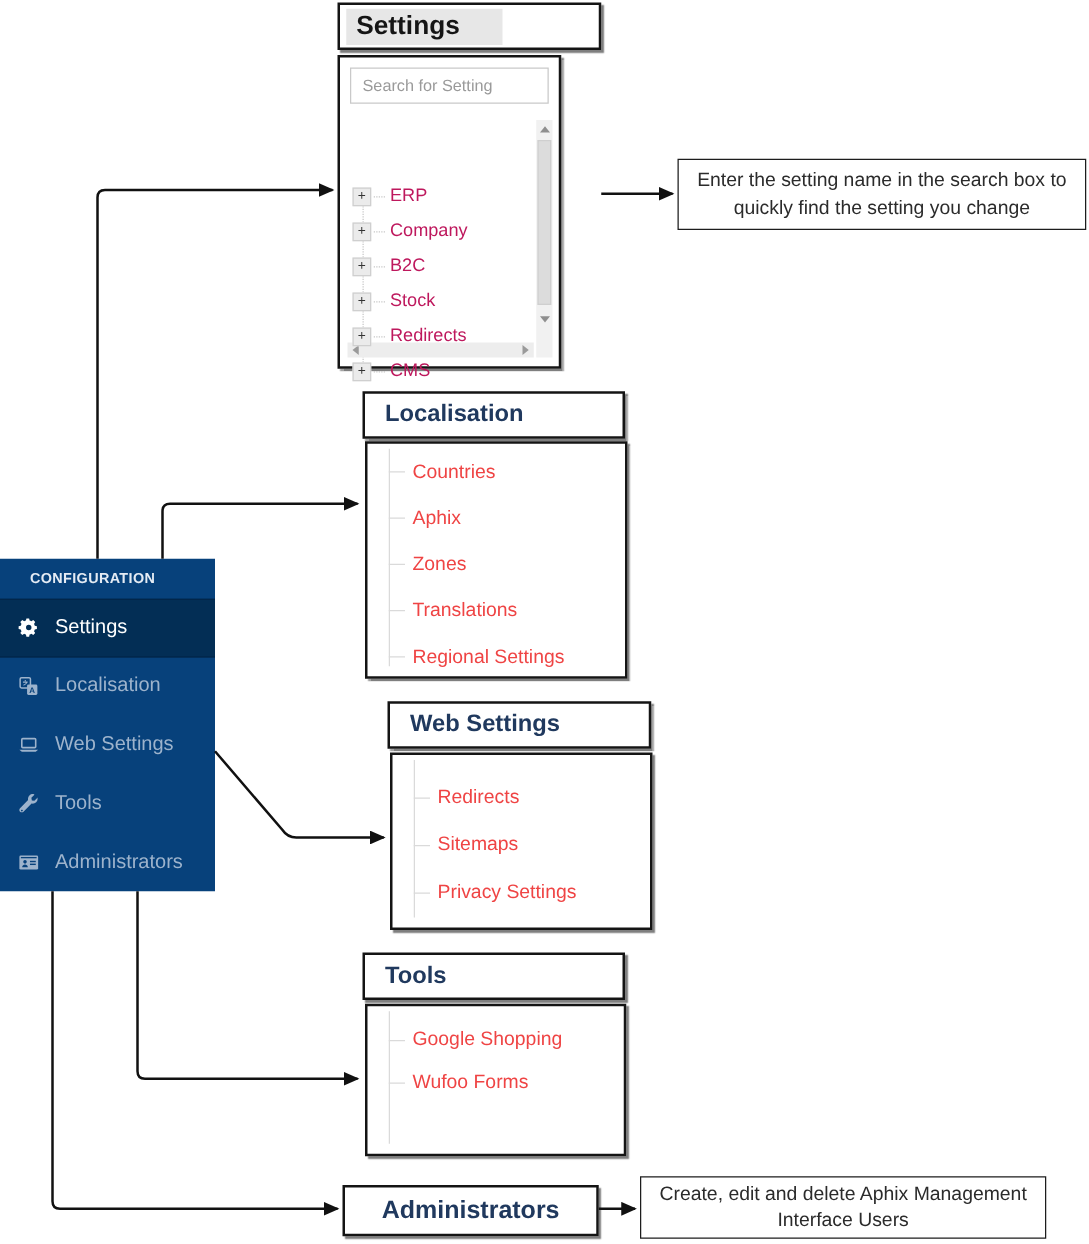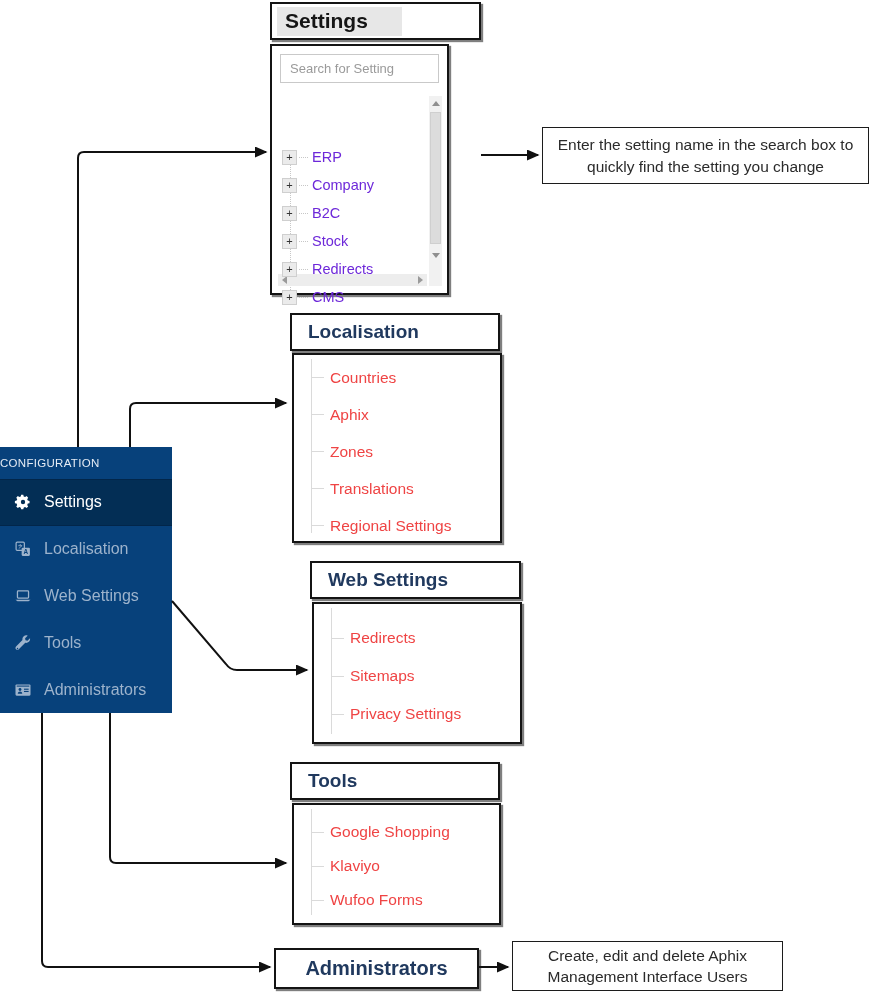--- a/index.html
+++ b/index.html
@@ -2,22 +2,22 @@
 <html><head>
 <meta charset="utf-8">
 <style>
   html,body{margin:0;padding:0;background:#fff;}
   *{box-sizing:border-box;}
   body{font-family:"Liberation Sans","DejaVu Sans",sans-serif;}
   #stage{position:relative;width:871px;height:995px;background:#fff;overflow:hidden;}
 
   
   .sidebar{position:absolute;left:0;top:447px;width:172px;height:266px;background:#07417b;z-index:2;}
-  .sidebar-header{height:32px;display:flex;align-items:center;padding-left:0;
-    color:#e4ebf4;font-size:11.5px;font-weight:normal;letter-spacing:.3px;}
+  .sidebar-header{height:32px;display:flex;align-items:center;padding-left:24px;
+    color:#e4ebf4;font-size:11.5px;font-weight:bold;letter-spacing:.3px;}
   .side-item{height:46.8px;display:flex;align-items:center;padding-left:12px;
     color:#9db3cc;font-size:16px;cursor:pointer;}
   .side-item .ic{width:21px;height:19px;margin-right:11px;display:flex;align-items:center;justify-content:center;color:inherit;}
   .side-item.selected{background:#032e55;color:#ffffff;border-top:1px solid #02264a;border-bottom:1px solid #02264a;}
   .ic svg{display:block;}
 
   
   .titlebox{position:absolute;background:#fff;border:2px solid #141414;
     box-shadow:2px 2px 1px rgba(95,95,95,.8);display:flex;align-items:center;z-index:1;}
   .titlebox .t{font-weight:bold;color:#20395e;font-size:19px;padding-left:16px;}
@@ -34,21 +34,21 @@
   .search-box input{border:none;outline:none;width:100%;font-size:13px;padding:0 9px;
     font-family:"Liberation Sans",sans-serif;color:#444;background:transparent;}
   .search-box input::placeholder{color:#9a9a9a;}
   .stree{position:absolute;left:8px;top:83px;right:24px;padding-top:14px;}
   .stree::before{content:"";position:absolute;left:9.5px;top:21px;height:140px;border-left:1px dotted #c7c7c7;}
   .stree-row{height:28px;display:flex;align-items:center;position:relative;}
   .plus-btn{width:15px;height:15px;background:#ebebeb;border:1px solid #cfcfcf;margin-left:2px;
     display:flex;align-items:center;justify-content:center;font-size:11px;line-height:1;color:#333;
     z-index:1;cursor:pointer;}
   .stree-tick{width:9px;border-top:1px dotted #c7c7c7;margin:0 4px 0 2px;}
-  .stree-label{color:#6d28d9;font-size:14.5px;cursor:pointer;}
+  .stree-label{color:#be185d;font-size:14.5px;cursor:pointer;}
 
   
   .vscroll{position:absolute;right:5px;top:50px;bottom:7px;width:13px;background:#f1f1f1;}
   .vthumb{position:absolute;left:1px;right:1px;top:16px;bottom:42px;background:#dcdcdc;border:1px solid #cfcfcf;}
   .arr{position:absolute;width:0;height:0;}
   .arr.up{left:2.5px;top:5px;border-left:4px solid transparent;border-right:4px solid transparent;border-bottom:5px solid #8f8f8f;}
   .arr.down{left:2.5px;bottom:28px;border-left:4px solid transparent;border-right:4px solid transparent;border-top:5px solid #8f8f8f;}
   .hscroll{position:absolute;left:6px;right:20px;bottom:7px;height:12px;background:#ededed;}
   .arr.left{left:4px;top:2px;border-top:4px solid transparent;border-bottom:4px solid transparent;border-right:5px solid #9a9a9a;}
   .arr.right{right:4px;top:2px;border-top:4px solid transparent;border-bottom:4px solid transparent;border-left:5px solid #9a9a9a;}
@@ -245,34 +245,30 @@
     <span class="t">Tools</span>
   </div>
   <div class="bodybox" style="left:292px;top:803px;width:209px;height:122px;">
     <div class="ltree" style="padding-top:10px;">
       <div class="ltree-row" style="height:34px;">
         <span class="ltree-tick"></span>
         <span class="ltree-label">Google Shopping</span>
       </div>
       <div class="ltree-row" style="height:34px;">
         <span class="ltree-tick"></span>
-        <span class="ltree-label">Klaviyo</span>
-      </div>
-      <div class="ltree-row" style="height:34px;">
-        <span class="ltree-tick"></span>
         <span class="ltree-label">Wufoo Forms</span>
       </div>
     </div>
   </div>
 
   <div class="admin-box">
     <span class="t">Administrators</span>
   </div>
 
-  <div class="note" style="left:512px;top:941px;width:271px;height:50px;">
+  <div class="note" style="left:512px;top:941px;width:325px;height:50px;">
     <span>Create, edit and delete Aphix Management Interface Users</span>
   </div>
 
   <svg class="overlay" width="871" height="995">
     <defs>
       <marker id="ah" markerUnits="userSpaceOnUse" markerWidth="13" markerHeight="11" refX="11" refY="5.5" orient="auto">
         <path d="M0 0 L12.5 5.5 L0 11 Z" fill="#111"></path>
       </marker>
     </defs>
     <path d="M78 447 V158 Q78 152 84 152 H266" fill="none" stroke="#111" stroke-width="2" marker-end="url(#ah)"></path>

